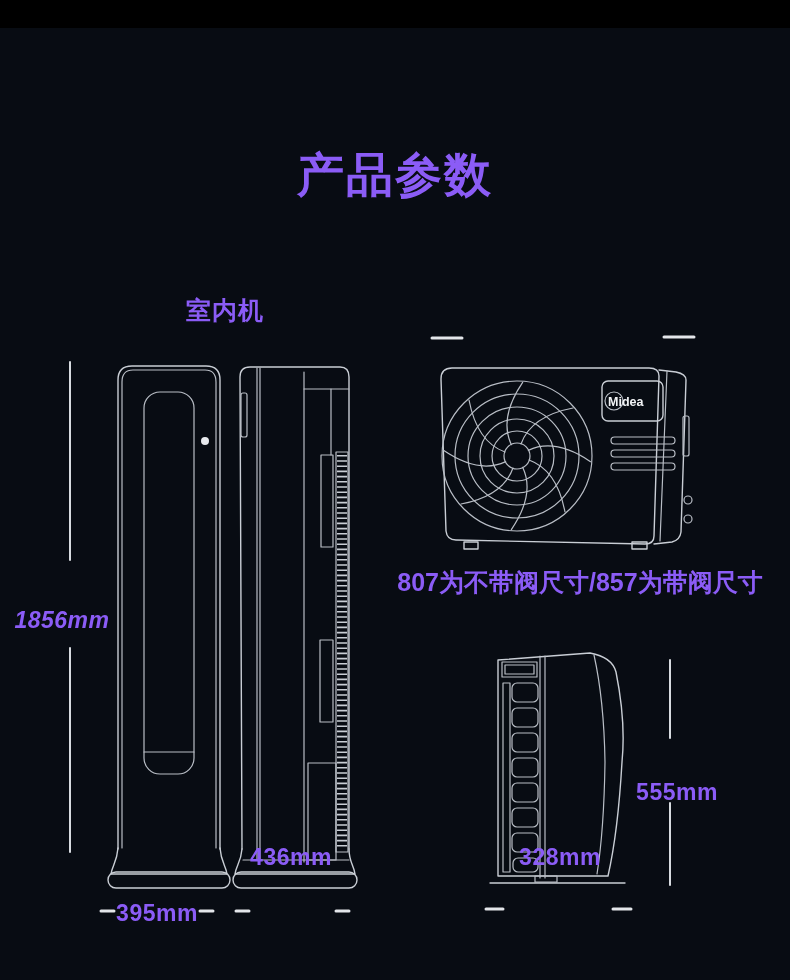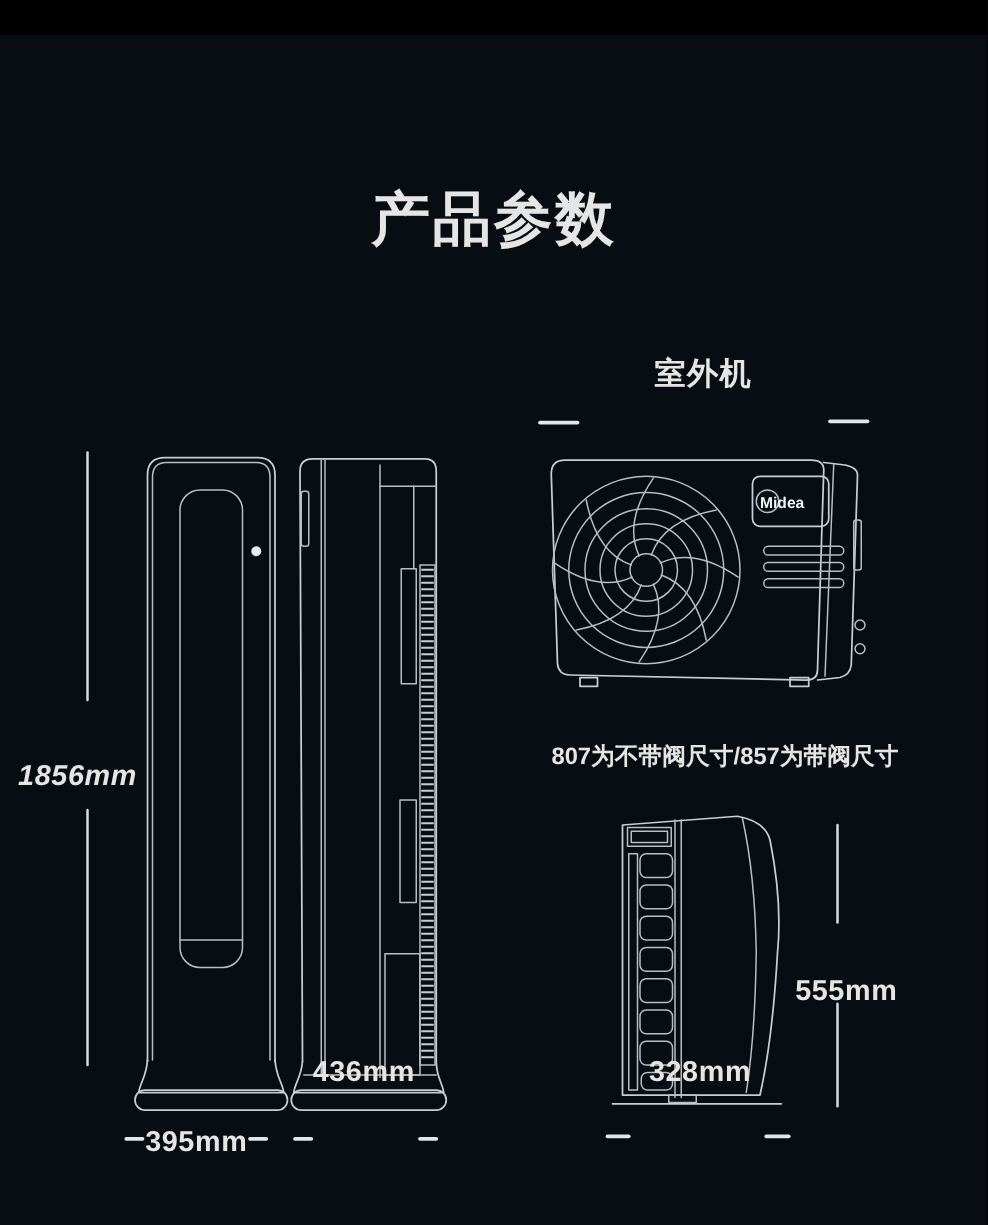--- a/index.html
+++ b/index.html
@@ -4,29 +4,29 @@
 <style>
   html,body{margin:0;padding:0;background:#000;}
   .page{
     position:relative;width:790px;height:980px;overflow:hidden;
     background:#080c13;
     font-family:"Liberation Sans", sans-serif;
     color:#f2f4f6;
   }
   .topbar{position:absolute;left:0;top:0;width:790px;height:28px;background:#000000;}
   .art{position:absolute;left:0;top:0;width:790px;height:980px;}
-  .lbl{position:absolute;color:#e5e5e5;white-space:nowrap;}
+  .lbl{position:absolute;color:#8b5cf6;white-space:nowrap;}
   .center{text-align:center;}
   .title{left:0;top:144px;width:790px;font-size:47px;font-weight:800;letter-spacing:2px;}
   .unit-label{font-size:25px;font-weight:700;letter-spacing:1px;}
   .indoor-label{left:160px;top:294px;width:130px;}
   .outdoor-label{left:500px;top:282px;width:125px;}
   .dim{font-size:23px;font-weight:700;letter-spacing:0.5px;}
   .outdoor-width{left:480px;top:322px;width:166px;font-size:22px;}
-  .note{left:370px;top:592px;width:420px;font-size:19px;font-weight:600;}
+  .note{left:370px;top:566px;width:420px;font-size:25px;font-weight:600;}
   .indoor-height{left:14px;top:607px;width:96px;font-style:italic;}
   .w395{left:107px;top:900px;width:100px;}
   .w436{left:241px;top:844px;width:100px;}
   .h555{left:627px;top:779px;width:100px;}
   .w328{left:510px;top:844px;width:100px;}
   svg .ln{fill:none;stroke:#c9ced5;stroke-width:1.4;stroke-linecap:round;stroke-linejoin:round;}
   svg .ln2{fill:none;stroke:#b9bec6;stroke-width:1.2;stroke-linecap:round;stroke-linejoin:round;}
   svg .dimln{fill:none;stroke:#d7dbe0;stroke-width:2;stroke-linecap:round;}
   svg .dash{fill:none;stroke:#e3e6ea;stroke-width:3;stroke-linecap:round;}
 </style>
@@ -139,21 +139,21 @@
       <line class="dash" x1="200" y1="911" x2="213" y2="911"></line>
       <line class="dash" x1="236" y1="911" x2="249" y2="911"></line>
       <line class="dash" x1="336" y1="911" x2="349" y2="911"></line>
       <line class="dash" x1="486" y1="909" x2="503" y2="909"></line>
       <line class="dash" x1="613" y1="909" x2="631" y2="909"></line>
     </g>
   </svg>
 
   <div class="lbl title center">产品参数</div>
 
-  <div class="lbl unit-label center outdoor-label">室外机</div>
+  <div class="lbl unit-label center indoor-label">室内机</div>
 
   <div class="lbl center note">807为不带阀尺寸/857为带阀尺寸</div>
 
   <div class="lbl dim center indoor-height">1856mm</div>
   <div class="lbl dim center w395">395mm</div>
   <div class="lbl dim center w436">436mm</div>
   <div class="lbl dim center h555">555mm</div>
   <div class="lbl dim center w328">328mm</div>
 </div>
 

